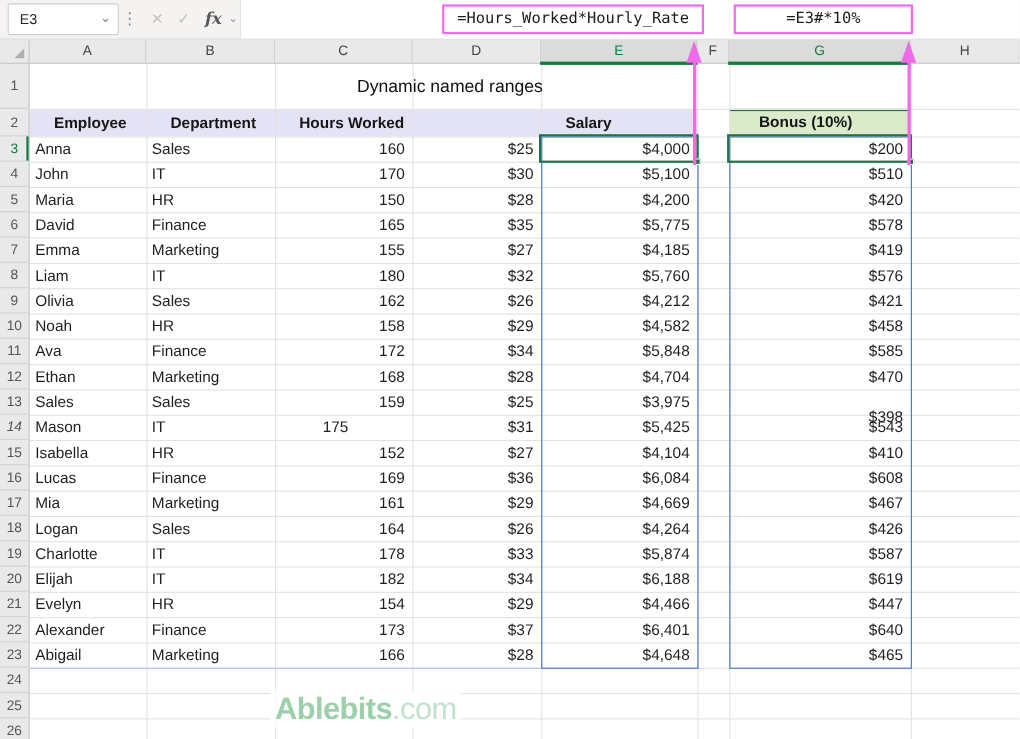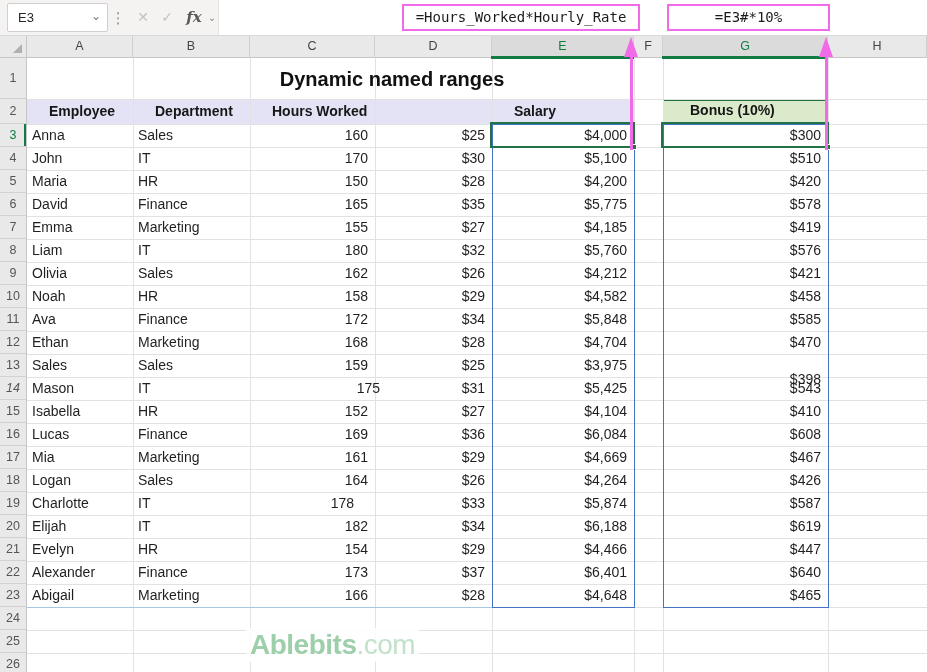--- a/index.html
+++ b/index.html
@@ -50,22 +50,22 @@
   
   .gl { position:absolute; background:var(--gridline); z-index:2; }
   .fill { position:absolute; z-index:1; }
   #fill-lavender { left:27px; top:99px; width:607px; height:25px; background:var(--lavender-fill); }
   #fill-green { left:663px; top:99px; width:165px; height:25px; background:var(--green-fill);
     border-top:2px solid var(--selection-green); }
   .cell { position:absolute; z-index:3; font-size:14px; color:#1f1f1f; white-space:nowrap; overflow:hidden; }
   .cell.l { text-align:left; padding-left:5px; }
   .cell.r { text-align:right; padding-right:7px; }
   .hdrcell { font-weight:bold; color:#161616;margin-left:17px; }
-  #sheet-title { position:absolute; left:127px; top:58px; width:530px; height:41px;
-    line-height:43px; text-align:center; font-size:20px; font-weight:bold; color:#111; z-index:3; }
+  #sheet-title { position:absolute; left:144px; top:58px; width:530px; height:41px;
+    line-height:43px; text-align:center; font-size:16px; font-weight:normal; color:#111; z-index:3; }
   #tbl-bottom-blue { position:absolute; left:27px; top:606.5px; width:465px; height:1.5px;
     background:var(--table-bottom-blue); z-index:4; }
   .spill { position:absolute; border:1.5px solid var(--spill-blue); z-index:5; }
   #spill-e { left:491.5px; top:123.5px; width:143px; height:484px; }
   #spill-g { left:662.5px; top:123.5px; width:166px; height:484px; }
   .activesel { position:absolute; border:2px solid var(--selection-green); z-index:9; }
   #sel-e3 { left:490px; top:122px; width:145px; height:26px; }
   #sel-g3 { left:661px; top:122px; width:168px; height:26px; }
   .handle { position:absolute; right:-4px; bottom:-4px; width:6px; height:6px;
     background:var(--selection-green); border:1px solid #fff; }
@@ -124,21 +124,21 @@
       <div class="gl" style="left: 27px; top: 607px; width: 900px; height: 1px;"></div>
       <div class="gl" style="left: 27px; top: 630px; width: 900px; height: 1px;"></div>
       <div class="gl" style="left: 27px; top: 653px; width: 900px; height: 1px;"></div>
     </div>
   <div id="cells">
       <div class="cell l" style="left: 27px; top: 124px; width: 106px; height: 23px; line-height: 23px;">Anna</div>
       <div class="cell l" style="left: 133px; top: 124px; width: 117px; height: 23px; line-height: 23px;">Sales</div>
       <div class="cell r" style="left: 250px; top: 124px; width: 125px; height: 23px; line-height: 23px;">160</div>
       <div class="cell r" style="left: 375px; top: 124px; width: 117px; height: 23px; line-height: 23px;">$25</div>
       <div class="cell r" style="left: 492px; top: 124px; width: 142px; height: 23px; line-height: 23px;">$4,000</div>
-      <div class="cell r" style="left: 663px; top: 124px; width: 165px; height: 23px; line-height: 23px;">$300</div>
+      <div class="cell r" style="left: 663px; top: 124px; width: 165px; height: 23px; line-height: 23px;">$200</div>
       <div class="cell l" style="left: 27px; top: 147px; width: 106px; height: 23px; line-height: 23px;">John</div>
       <div class="cell l" style="left: 133px; top: 147px; width: 117px; height: 23px; line-height: 23px;">IT</div>
       <div class="cell r" style="left: 250px; top: 147px; width: 125px; height: 23px; line-height: 23px;">170</div>
       <div class="cell r" style="left: 375px; top: 147px; width: 117px; height: 23px; line-height: 23px;">$30</div>
       <div class="cell r" style="left: 492px; top: 147px; width: 142px; height: 23px; line-height: 23px;">$5,100</div>
       <div class="cell r" style="left: 663px; top: 147px; width: 165px; height: 23px; line-height: 23px;">$510</div>
       <div class="cell l" style="left: 27px; top: 170px; width: 106px; height: 23px; line-height: 23px;">Maria</div>
       <div class="cell l" style="left: 133px; top: 170px; width: 117px; height: 23px; line-height: 23px;">HR</div>
       <div class="cell r" style="left: 250px; top: 170px; width: 125px; height: 23px; line-height: 23px;">150</div>
       <div class="cell r" style="left: 375px; top: 170px; width: 117px; height: 23px; line-height: 23px;">$28</div>
@@ -187,21 +187,21 @@
       <div class="cell r" style="left: 492px; top: 331px; width: 142px; height: 23px; line-height: 23px;">$4,704</div>
       <div class="cell r" style="left: 663px; top: 331px; width: 165px; height: 23px; line-height: 23px;">$470</div>
       <div class="cell l" style="left: 27px; top: 354px; width: 106px; height: 23px; line-height: 23px;">Sales</div>
       <div class="cell l" style="left: 133px; top: 354px; width: 117px; height: 23px; line-height: 23px;">Sales</div>
       <div class="cell r" style="left: 250px; top: 354px; width: 125px; height: 23px; line-height: 23px;">159</div>
       <div class="cell r" style="left: 375px; top: 354px; width: 117px; height: 23px; line-height: 23px;">$25</div>
       <div class="cell r" style="left: 492px; top: 354px; width: 142px; height: 23px; line-height: 23px;">$3,975</div>
       <div class="cell r" style="left: 663px; top: 368px; width: 165px; height: 23px; line-height: 23px;">$398</div>
       <div class="cell l" style="left: 27px; top: 377px; width: 106px; height: 23px; line-height: 23px;">Mason</div>
       <div class="cell l" style="left: 133px; top: 377px; width: 117px; height: 23px; line-height: 23px;">IT</div>
-      <div class="cell r" style="left: 262px; top: 377px; width: 125px; height: 23px; line-height: 23px;">175</div>
+      <div class="cell r" style="left: 246px; top: 377px; width: 125px; height: 23px; line-height: 23px; text-align: center;">175</div>
       <div class="cell r" style="left: 375px; top: 377px; width: 117px; height: 23px; line-height: 23px;">$31</div>
       <div class="cell r" style="left: 492px; top: 377px; width: 142px; height: 23px; line-height: 23px;">$5,425</div>
       <div class="cell r" style="left: 663px; top: 377px; width: 165px; height: 23px; line-height: 23px;">$543</div>
       <div class="cell l" style="left: 27px; top: 400px; width: 106px; height: 23px; line-height: 23px;">Isabella</div>
       <div class="cell l" style="left: 133px; top: 400px; width: 117px; height: 23px; line-height: 23px;">HR</div>
       <div class="cell r" style="left: 250px; top: 400px; width: 125px; height: 23px; line-height: 23px;">152</div>
       <div class="cell r" style="left: 375px; top: 400px; width: 117px; height: 23px; line-height: 23px;">$27</div>
       <div class="cell r" style="left: 492px; top: 400px; width: 142px; height: 23px; line-height: 23px;">$4,104</div>
       <div class="cell r" style="left: 663px; top: 400px; width: 165px; height: 23px; line-height: 23px;">$410</div>
       <div class="cell l" style="left: 27px; top: 423px; width: 106px; height: 23px; line-height: 23px;">Lucas</div>
@@ -217,21 +217,21 @@
       <div class="cell r" style="left: 492px; top: 446px; width: 142px; height: 23px; line-height: 23px;">$4,669</div>
       <div class="cell r" style="left: 663px; top: 446px; width: 165px; height: 23px; line-height: 23px;">$467</div>
       <div class="cell l" style="left: 27px; top: 469px; width: 106px; height: 23px; line-height: 23px;">Logan</div>
       <div class="cell l" style="left: 133px; top: 469px; width: 117px; height: 23px; line-height: 23px;">Sales</div>
       <div class="cell r" style="left: 250px; top: 469px; width: 125px; height: 23px; line-height: 23px;">164</div>
       <div class="cell r" style="left: 375px; top: 469px; width: 117px; height: 23px; line-height: 23px;">$26</div>
       <div class="cell r" style="left: 492px; top: 469px; width: 142px; height: 23px; line-height: 23px;">$4,264</div>
       <div class="cell r" style="left: 663px; top: 469px; width: 165px; height: 23px; line-height: 23px;">$426</div>
       <div class="cell l" style="left: 27px; top: 492px; width: 106px; height: 23px; line-height: 23px;">Charlotte</div>
       <div class="cell l" style="left: 133px; top: 492px; width: 117px; height: 23px; line-height: 23px;">IT</div>
-      <div class="cell r" style="left: 236px; top: 492px; width: 125px; height: 23px; line-height: 23px; padding-left: 12px;">178</div>
+      <div class="cell r" style="left: 250px; top: 492px; width: 125px; height: 23px; line-height: 23px; padding-left: 12px;">178</div>
       <div class="cell r" style="left: 375px; top: 492px; width: 117px; height: 23px; line-height: 23px;">$33</div>
       <div class="cell r" style="left: 492px; top: 492px; width: 142px; height: 23px; line-height: 23px;">$5,874</div>
       <div class="cell r" style="left: 663px; top: 492px; width: 165px; height: 23px; line-height: 23px;">$587</div>
       <div class="cell l" style="left: 27px; top: 515px; width: 106px; height: 23px; line-height: 23px;">Elijah</div>
       <div class="cell l" style="left: 133px; top: 515px; width: 117px; height: 23px; line-height: 23px;">IT</div>
       <div class="cell r" style="left: 250px; top: 515px; width: 125px; height: 23px; line-height: 23px;">182</div>
       <div class="cell r" style="left: 375px; top: 515px; width: 117px; height: 23px; line-height: 23px;">$34</div>
       <div class="cell r" style="left: 492px; top: 515px; width: 142px; height: 23px; line-height: 23px;">$6,188</div>
       <div class="cell r" style="left: 663px; top: 515px; width: 165px; height: 23px; line-height: 23px;">$619</div>
       <div class="cell l" style="left: 27px; top: 538px; width: 106px; height: 23px; line-height: 23px;">Evelyn</div>

